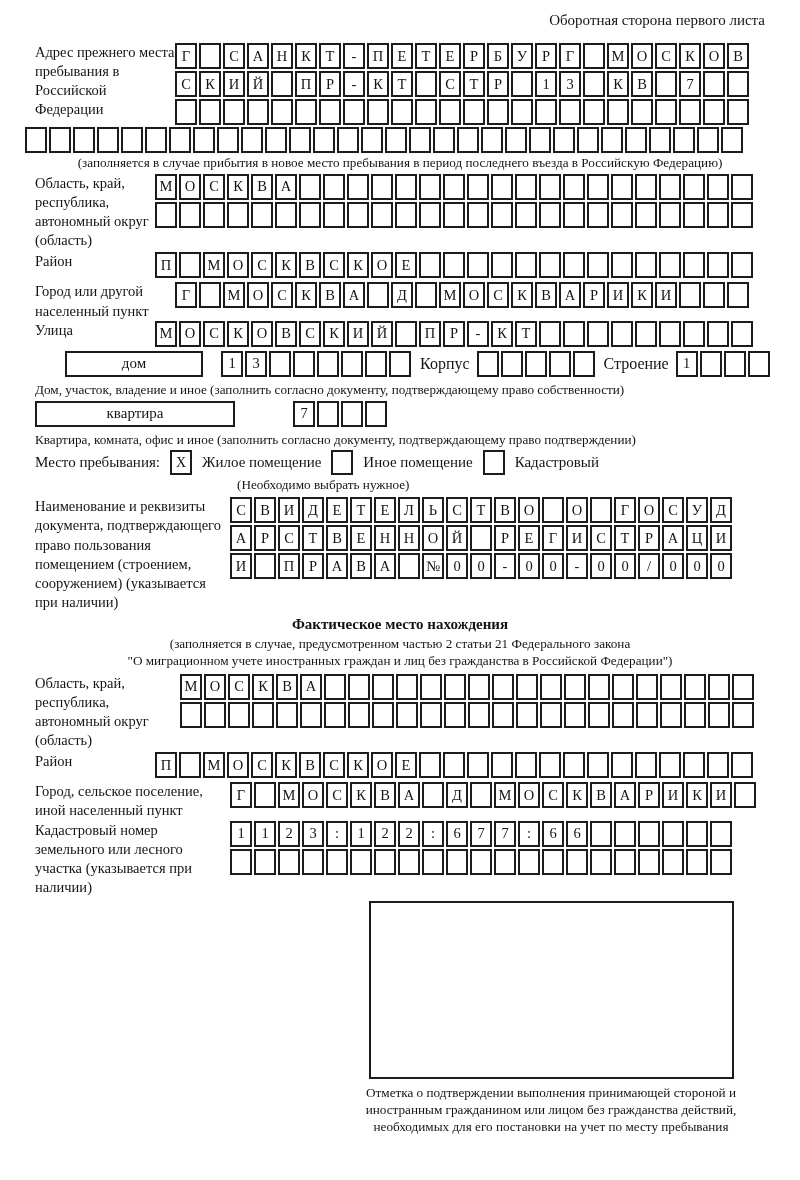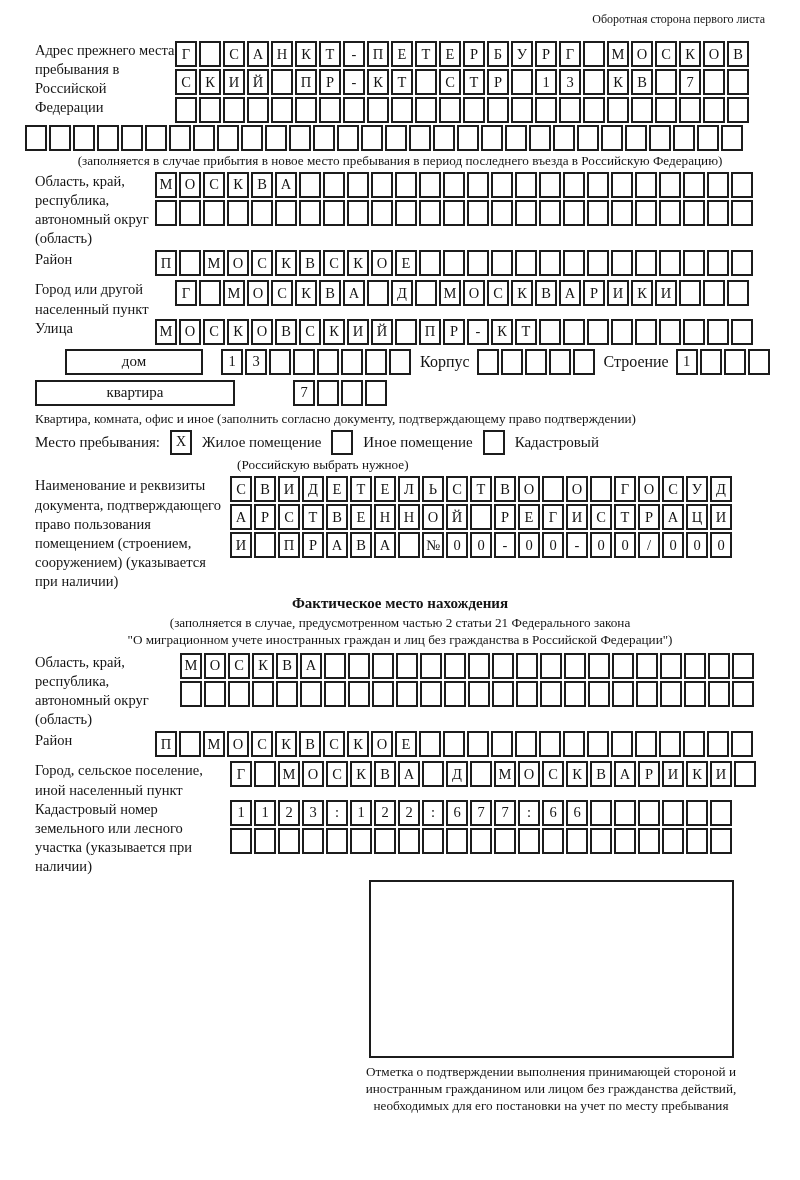--- a/index.html
+++ b/index.html
@@ -1,21 +1,21 @@
 <!DOCTYPE html>
 <html><head>
 <meta charset="utf-8">
 <style>
   html,body{margin:0;padding:0;background:#ffffff;}
   .page{
     width:800px;height:1180px;box-sizing:border-box;
     padding:12px 25px 0 25px;overflow:hidden;background:#fff;
     font-family:"Liberation Serif","DejaVu Serif",serif;color:#141414;
   }
-  .header-note{text-align:right;font-size:12px;padding-right:10px;margin-bottom:14px;}
+  .header-note{text-align:right;font-size:15px;padding-right:10px;margin-bottom:14px;}
   .flexrow{display:flex;align-items:flex-start;}
   .vcenter{align-items:center;}
   .label{font-size:14.5px;line-height:1.32;padding-left:10px;box-sizing:border-box;flex-shrink:0;}
   .w150{width:150px}.w130{width:130px}.w155{width:155px}.w205{width:205px}
   .cells{display:flex;margin-bottom:2px;}
   .cell{
     width:22px;height:26px;border:2px solid #1c1c1c;box-sizing:border-box;margin-right:2px;
     display:flex;align-items:center;justify-content:center;font-size:14.5px;flex-shrink:0;background:#fff;
   }
   .caption{font-size:13.2px;line-height:1.28;}
@@ -339,20 +339,21 @@
         <div class="cell"></div>
       </div>
     <div class="inline-label">Строение</div>
     <div class="cells">
         <div class="cell">1</div>
         <div class="cell"></div>
         <div class="cell"></div>
         <div class="cell"></div>
       </div>
   </div>
+  <div class="caption pl10 mb2">Дом, участок, владение и иное (заполнить согласно документу, подтверждающему право собственности)</div>
 
   <div class="flexrow ml10 mb3">
     <div class="widebox" style="width:200px">квартира</div>
     <div class="inline-label">&nbsp;</div>
     <div class="cells">
         <div class="cell">7</div>
         <div class="cell"></div>
         <div class="cell"></div>
         <div class="cell"></div>
       </div>
@@ -361,21 +362,21 @@
 
   <div class="flexrow vcenter pl10 mb2">
     <span class="type-label">Место пребывания:</span>
     <span class="checkbox">X</span>
     <span class="type-label">Жилое помещение</span>
     <span class="checkbox"></span>
     <span class="type-label">Иное помещение</span>
     <span class="checkbox"></span>
     <span class="type-label">Кадастровый</span>
   </div>
-  <div class="caption choose-note">(Российскую выбрать нужное)</div>
+  <div class="caption choose-note">(Необходимо выбрать нужное)</div>
 
   <div class="flexrow mb2">
     <div class="label w205">Наименование и реквизиты документа, подтверждающего право пользования помещением (строением, сооружением) (указывается при наличии)</div>
     <div>
       <div class="cells">
           <div class="cell">С</div>
           <div class="cell">В</div>
           <div class="cell">И</div>
           <div class="cell">Д</div>
           <div class="cell">Е</div>

